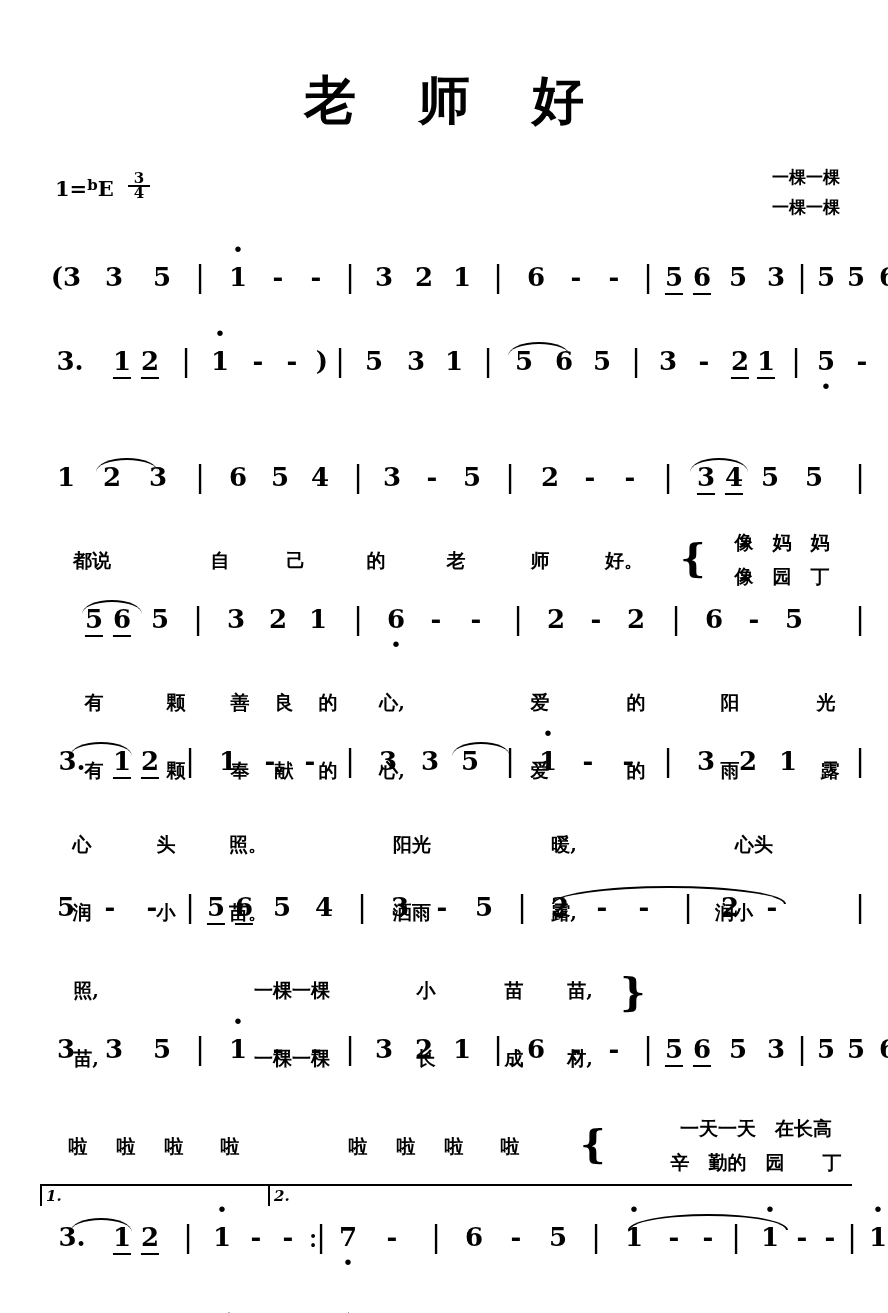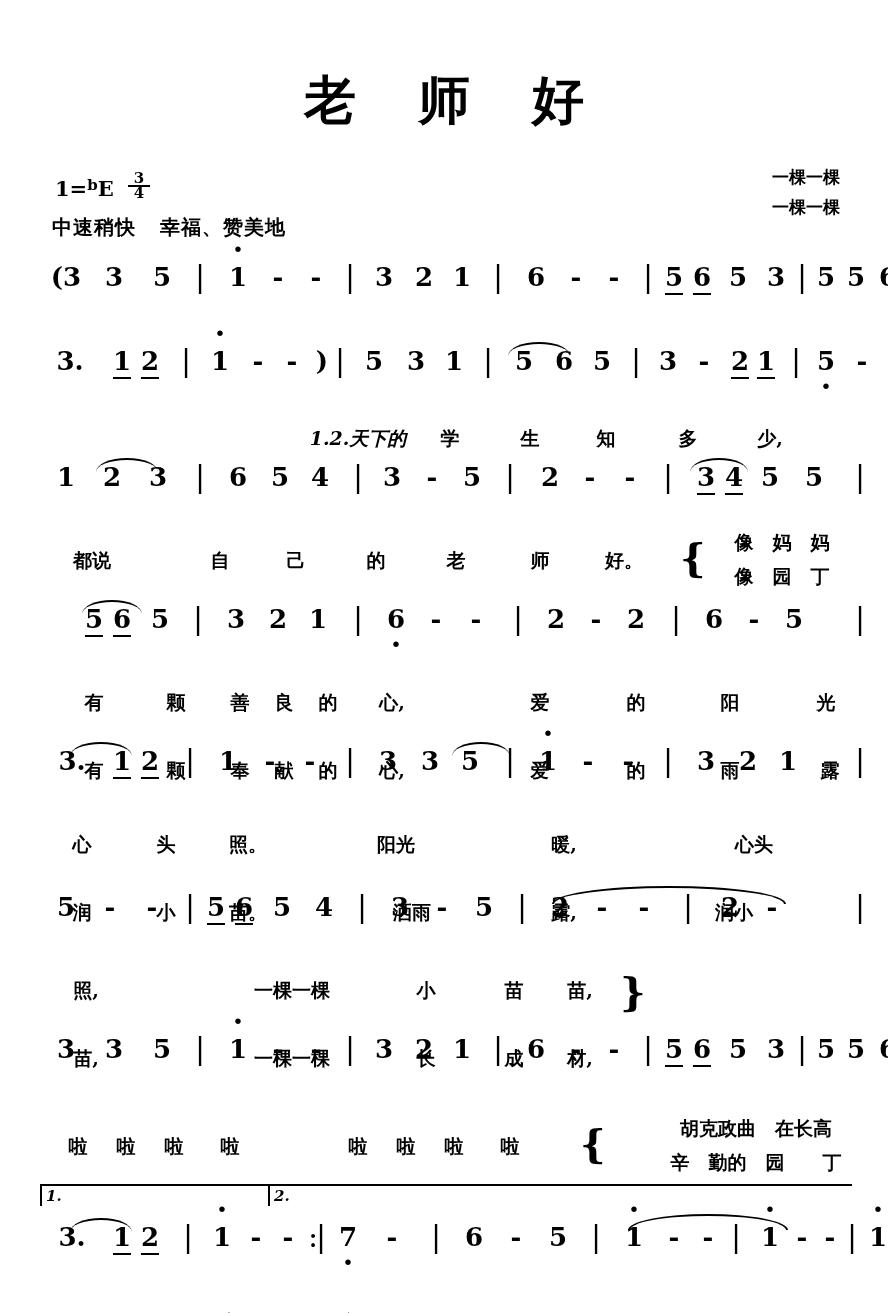--- a/index.html
+++ b/index.html
@@ -178,23 +178,20 @@
     <div>一棵一棵</div>
     <div>一棵一棵</div>
   </div>
 
   <div class="keysig">
     <span>1=</span><span class="flat">b</span><span>E</span>
   </div>
   <div class="meter">
     <span class="num">3</span>
     <span class="den">4</span>
-  </div>
-  <div class="tempo">
-    <span>中速稍快</span>&nbsp;&nbsp;&nbsp;<span>幸福、赞美地</span>
   </div>
 
   <div class="sys" style="top:238px;">
     <div class="numline">
       <span class="tok" style="left:26px;">(3</span>
       <span class="tok" style="left:74px;">3</span>
       <span class="tok" style="left:122px;">5</span>
       <span class="tok bar" style="left:160px;">|</span>
       <span class="tok oct-up" style="left:198px;">1</span>
       <span class="tok" style="left:238px;">-</span>
@@ -242,28 +239,20 @@
       <span class="tok bar" style="left:596px;">|</span>
       <span class="tok" style="left:628px;">3</span>
       <span class="tok" style="left:664px;">-</span>
       <span class="tok beam1" style="left:700px;">2</span>
       <span class="tok beam1" style="left:726px;">1</span>
       <span class="tok bar" style="left:756px;">|</span>
       <span class="tok oct-dn" style="left:786px;">5</span>
       <span class="tok" style="left:822px;">-</span>
 
     </div>
-    <div class="lyricline" style="top:36px;">
-      <span class="tok" style="left:318px; font-style:italic;">1.2.天下的</span>
-      <span class="tok" style="left:410px;">学</span>
-      <span class="tok" style="left:490px;">生</span>
-      <span class="tok" style="left:566px;">知</span>
-      <span class="tok" style="left:648px;">多</span>
-      <span class="tok" style="left:730px;">少,</span>
-    </div>
   </div>
 
   <div class="sys" style="top:438px;">
     <div class="numline">
       <span class="tok" style="left:26px;">1</span>
       <span class="slur" style="left:56px; top:-4px; width:62px;"></span>
       <span class="tok" style="left:72px;">2</span>
       <span class="tok" style="left:118px;">3</span>
       <span class="tok bar" style="left:160px;">|</span>
       <span class="tok" style="left:198px;">6</span>
@@ -371,21 +360,21 @@
       <span class="tok bar" style="left:628px;">|</span>
       <span class="tok" style="left:666px;">3</span>
       <span class="tok" style="left:708px;">2</span>
       <span class="tok" style="left:748px;">1</span>
       <span class="tok bar" style="left:820px;">|</span>
     </div>
     <div class="lyricline" style="top:42px;">
       <span class="tok" style="left:42px;">心</span>
       <span class="tok" style="left:126px;">头</span>
       <span class="tok" style="left:208px;">照。</span>
-      <span class="tok" style="left:356px;">阳光</span>
+      <span class="tok" style="left:372px;">阳光</span>
       <span class="tok" style="left:524px;">暖,</span>
       <span class="tok" style="left:714px;">心头</span>
     </div>
     <div class="lyricline" style="top:76px;">
       <span class="tok" style="left:42px;">润</span>
       <span class="tok" style="left:126px;">小</span>
       <span class="tok" style="left:208px;">苗。</span>
       <span class="tok" style="left:372px;">洒雨</span>
       <span class="tok" style="left:524px;">露,</span>
       <span class="tok" style="left:694px;font-family:Liberation Serif, serif;">润小</span>
@@ -464,21 +453,21 @@
     <div class="lyricline" style="top:56px;">
       <span class="tok" style="left:38px;">啦</span>
       <span class="tok" style="left:86px;">啦</span>
       <span class="tok" style="left:134px;">啦</span>
       <span class="tok" style="left:190px;">啦</span>
       <span class="tok" style="left:318px;">啦</span>
       <span class="tok" style="left:366px;">啦</span>
       <span class="tok" style="left:414px;">啦</span>
       <span class="tok" style="left:470px;">啦</span>
       <span class="brace" style="left:540px; top:-8px;">{</span>
-      <span class="tok" style="left:716px; top:-18px;">胡克政曲　在长高</span>
+      <span class="tok" style="left:716px; top:-18px;">一天一天　在长高</span>
       <span class="tok" style="left:716px; top:16px;">辛　勤的　园　　丁</span>
     </div>
   </div>
 
   <div class="sys" style="top:1160px;">
     <div class="ending" style="left:0px; top:0px; width:226px;">
       <span>1.</span>
     </div>
     <div class="ending" style="left:228px; top:0px; width:582px;">
       <span>2.</span>

